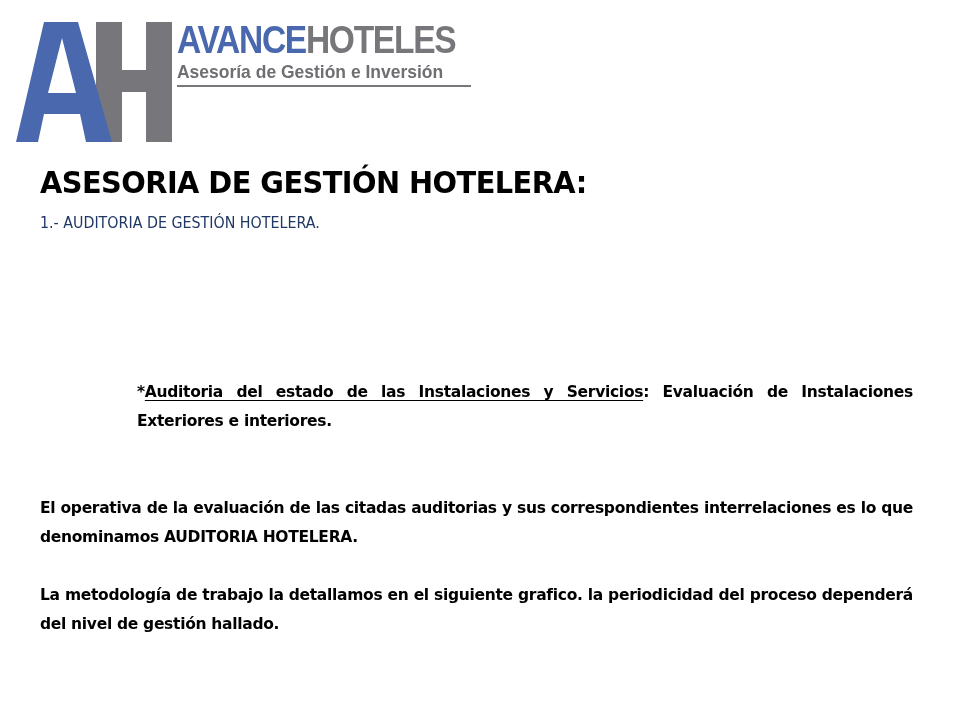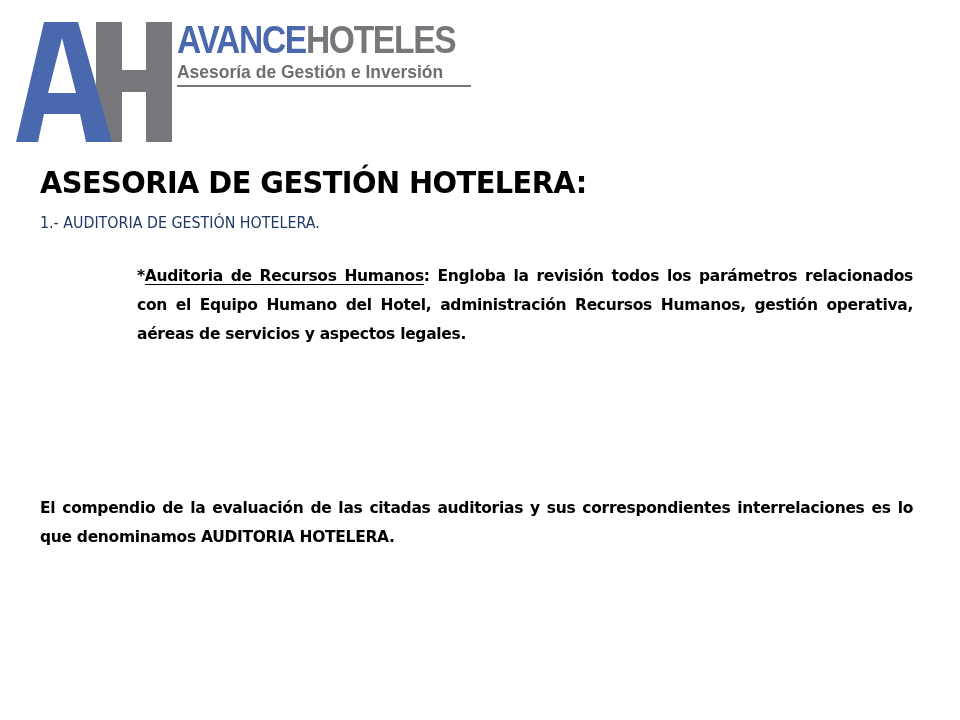--- a/index.html
+++ b/index.html
@@ -58,17 +58,18 @@
     <span class="b1">AVANCE</span><span class="b2">HOTELES</span>
   </div>
   <div class="tagline">Asesoría de Gestión e Inversión</div>
   <div class="tagline-rule"></div>
 </div>
 
 <div class="content">
   <div class="title">ASESORIA DE GESTIÓN HOTELERA:</div>
   <div class="subtitle">1.-  AUDITORIA DE GESTIÓN HOTELERA.</div>
 
-  <div class="para p1"><span>*</span><span class="u">Auditoria de Recursos Humanos</span><span>: Engloba la revisión todos los parámetros relacionados con el Equipo Humano del Hotel, administración Recursos Humanos, gestión operativa, aéreas de servicios y aspectos legales.</span></div>
 
+  <div class="para p2"><span>*</span><span class="u">Auditoria del estado de las Instalaciones y Servicios</span><span>: Evaluación de Instalaciones Exteriores e interiores.</span></div>
 
-  <div class="para p3"> El compendio de la evaluación de las citadas auditorias y sus correspondientes interrelaciones es lo que denominamos AUDITORIA HOTELERA.</div>
+  <div class="para p3"> El operativa de la evaluación de las citadas auditorias y sus correspondientes interrelaciones es lo que denominamos AUDITORIA HOTELERA.</div>
+  <div class="para p4">La metodología de trabajo la detallamos en el siguiente grafico. la periodicidad del proceso dependerá del nivel de gestión hallado.</div>
 </div>
 
 </body></html>

